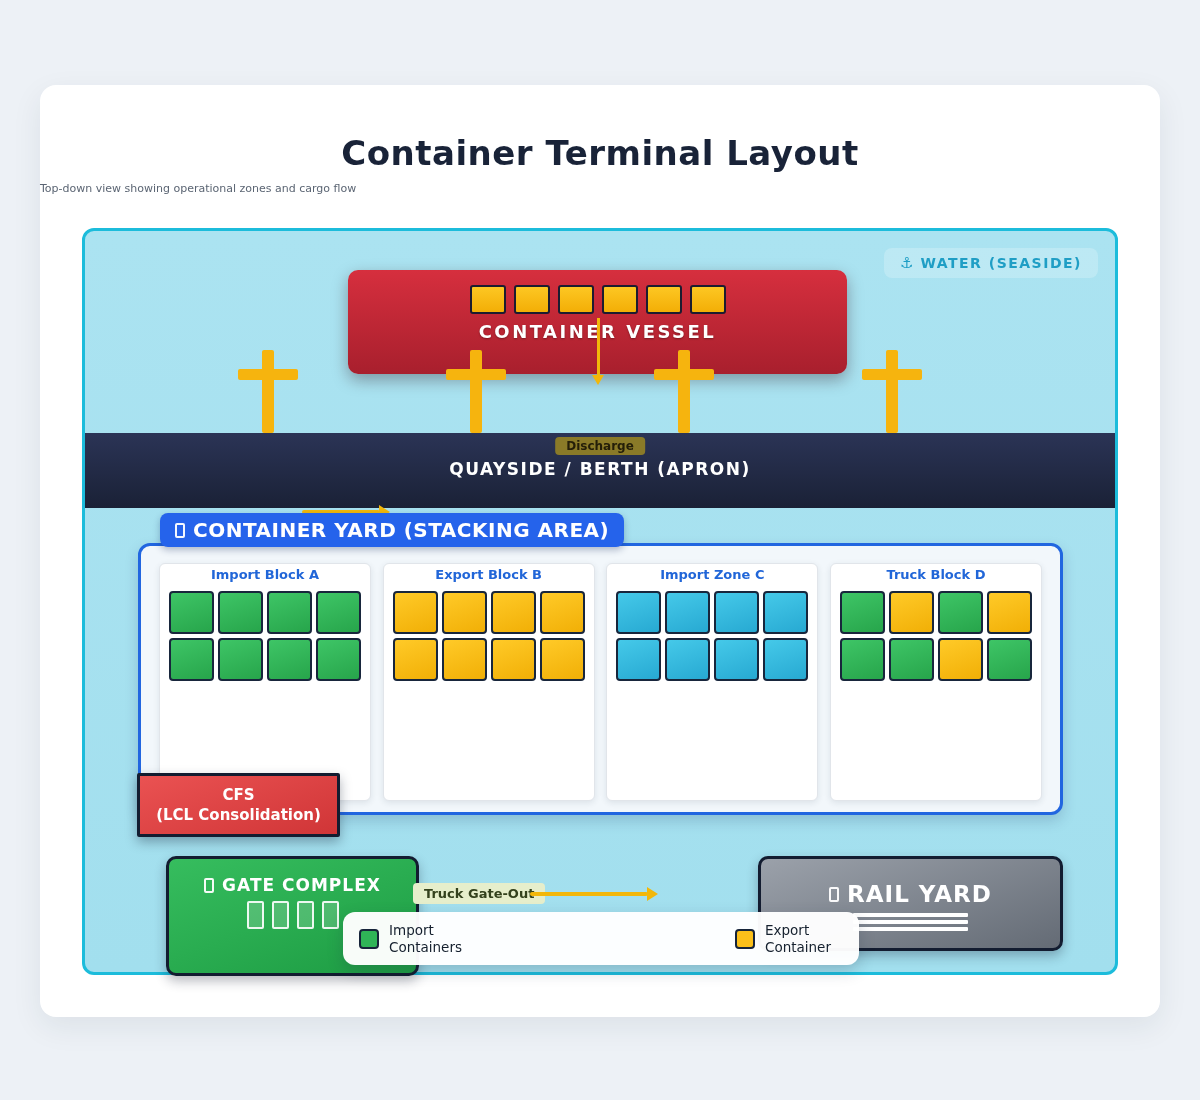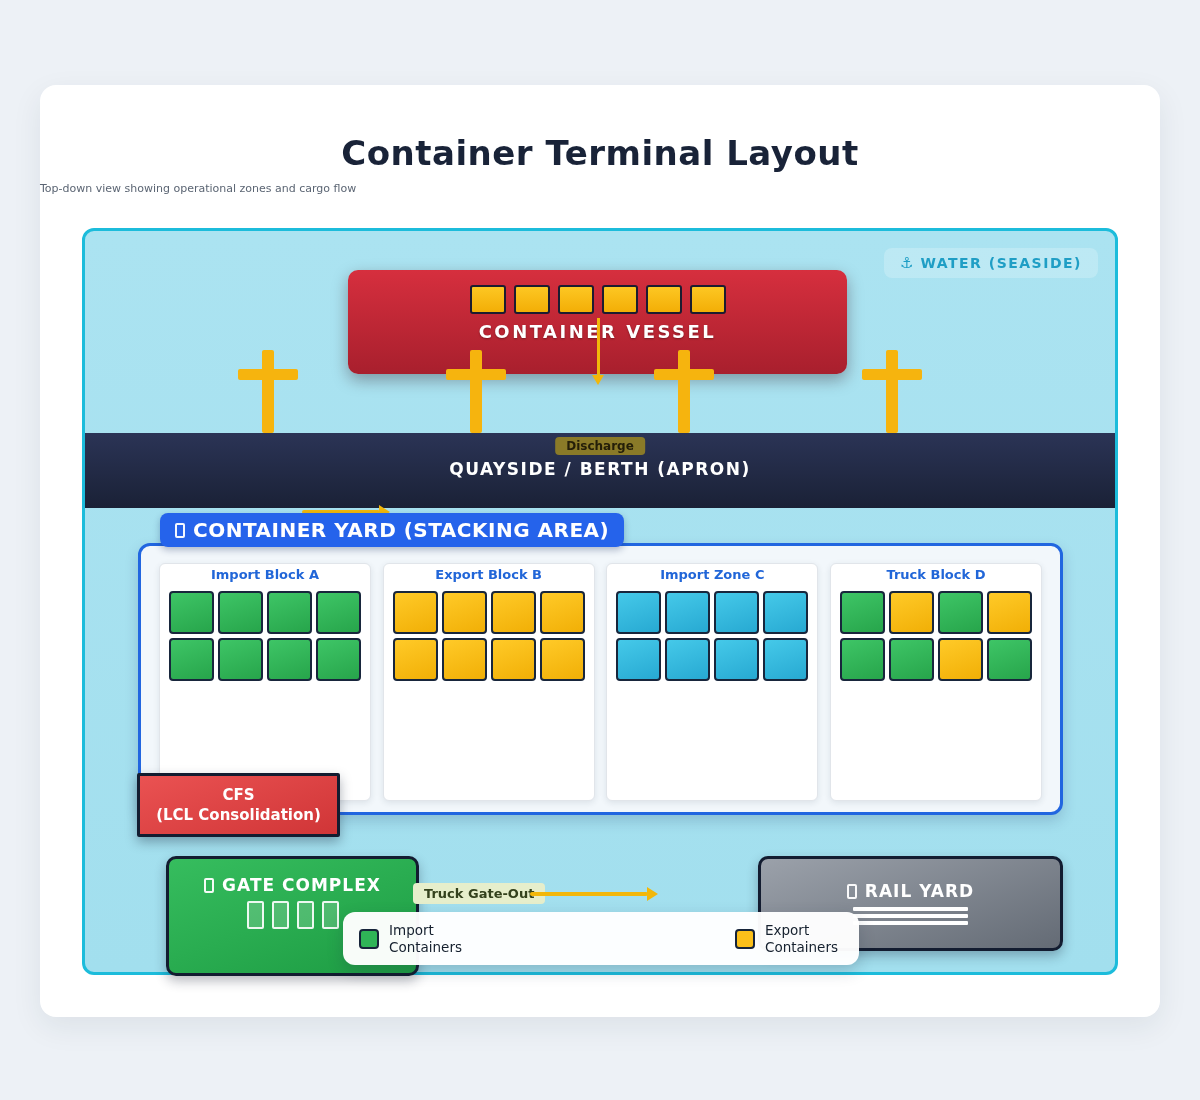--- a/index.html
+++ b/index.html
@@ -152,21 +152,21 @@
     padding:3px 11px; border-radius:4px;
   }
   
   .rail {
     position:absolute; left:673px; top:625px; width:305px; height:95px; z-index:5;
     background:linear-gradient(160deg,#9ba1aa,#646b75);
     border:3px solid #131c30; border-radius:10px;
     box-shadow:0 5px 12px rgba(20,28,48,0.3); text-align:center;
   }
   .rail-title {
-    margin-top:22px; color:#ffffff; font-weight:bold; font-size:17px; letter-spacing:1px;
+    margin-top:22px; color:#ffffff; font-weight:bold; font-size:23px; letter-spacing:1px;
     display:flex; justify-content:center; align-items:center; gap:8px;text-align:center;
   }
   .rail-tracks { margin-top:6px; display:flex; flex-direction:column; align-items:center; gap:3px; }
   .track { width:115px; height:4px; background:#ffffff; border-radius:1px; }
   
   .legend {
     position:absolute; left:258px; top:681px; width:516px; height:53px; z-index:20;
     background:rgba(255,255,255,0.97); border-radius:12px;
     box-shadow:0 6px 16px rgba(30,45,70,0.22);
     display:flex; align-items:center; justify-content:space-between; padding:0 16px;
@@ -329,17 +329,17 @@
       </div>
   </div>
 
   <div class="legend" id="legend-row">
       <div class="legend-item">
         <div class="legend-swatch" style="background: linear-gradient(160deg, rgb(47, 180, 87), rgb(47, 180, 87));"></div>
         <div class="legend-text">Import Containers</div>
       </div>
       <div class="legend-item">
         <div class="legend-swatch" style="background: linear-gradient(160deg, rgb(252, 192, 26), rgb(252, 192, 26));"></div>
-        <div class="legend-text">Export Containers</div>
+        <div class="legend-text">Export Container</div>
       </div>
     </div>
 
 </div>
 
 </body></html>

